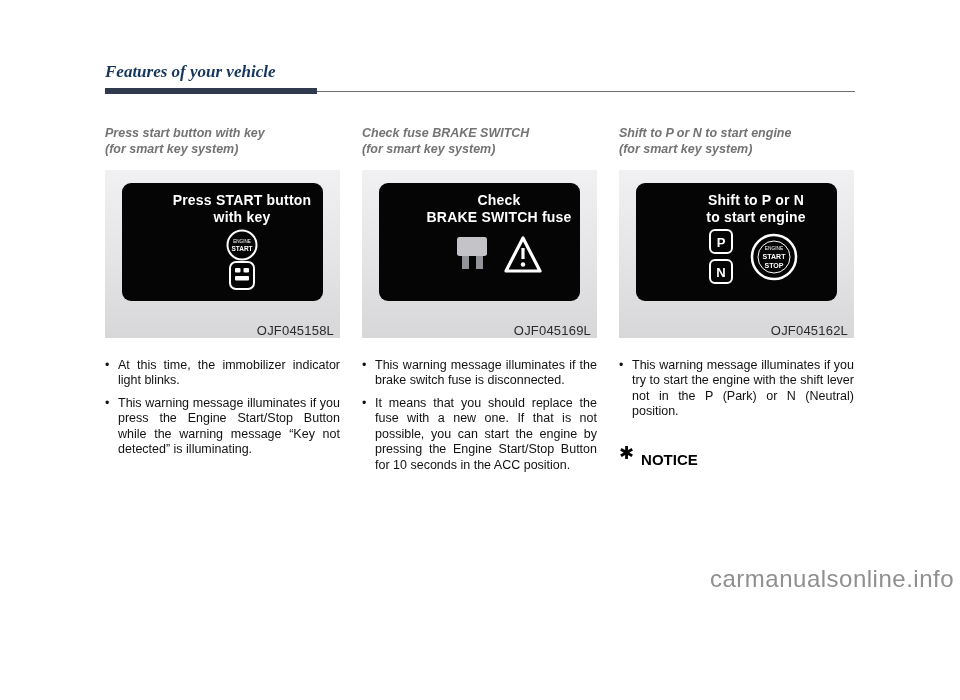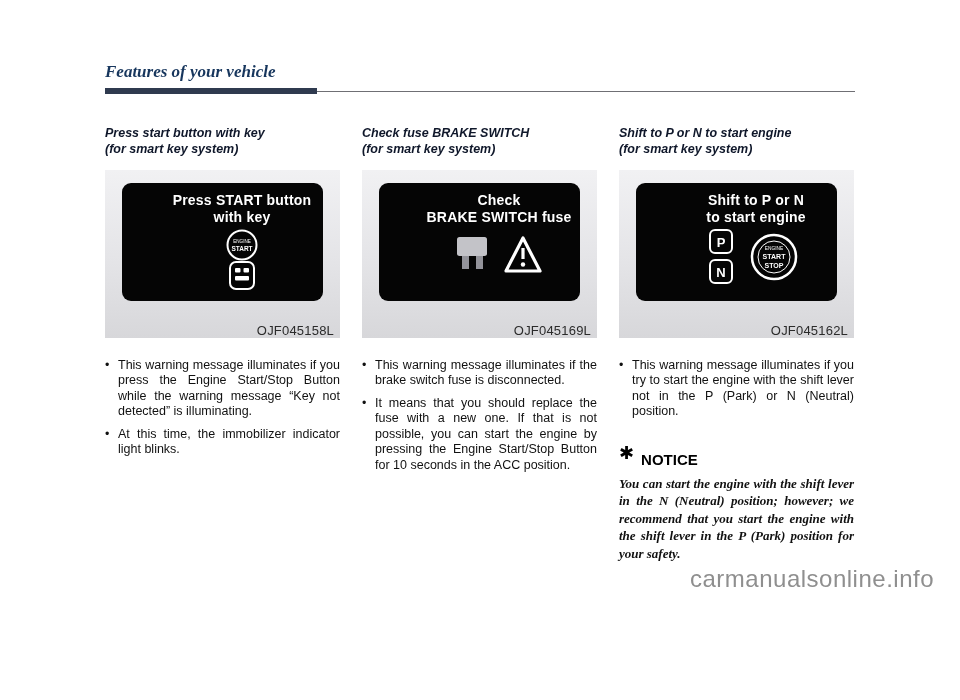--- a/index.html
+++ b/index.html
@@ -16,21 +16,21 @@
   }
   .header-rule { position:relative; height:8px; }
   .rule-thin  { position:absolute; left:0; right:0; top:4px; height:1px; background:#6f6f74; }
   .rule-thick { position:absolute; left:0; top:1px; width:212px; height:6px; background:#2f3a4f; }
 
   
   .cols { display:flex; gap:22px; margin-top:30px; }
   .col { width:235px; flex:0 0 235px; }
   .col-title {
     font-size:12.5px; font-weight:bold; font-style:italic; line-height:1.3;
-    margin:0 0 12px 0; color:#0f172a;
+    margin:0 0 12px 0; color:#737373;
   }
 
   
   .img-box {
     position:relative; height:168px;
     background:linear-gradient(180deg,#f1f1f3 0%, #e4e4e7 55%, #d7d7da 100%);
   }
   .screen {
     position:absolute; left:17px; right:17px; top:13px; bottom:37px;
     background:#050505; border-radius:9px;
@@ -61,21 +61,21 @@
     margin-top:7px; font-family:"Liberation Serif", serif; font-weight:bold; font-style:italic;
     font-size:13px; line-height:1.35; text-align:justify;
   }
 
   
   .footer-line { position:absolute; left:105px; width:750px; top:622px; border-top:1px dashed #8a8a8a; }
   .footer-vline { position:absolute; left:118px; top:613px; height:53px; border-left:1px dotted #8a8a8a; }
   .chapter-num { position:absolute; left:103px; top:626px; font-size:13px; color:#222; }
   .page-num    { position:absolute; left:124px; top:606px; font-size:13px; color:#222;margin-left:44px; }
   .watermark {
-    position:absolute; right:26px; bottom:6px; font-size:24px; color:#8f8f8f; letter-spacing:.5px;
+    position:absolute; right:6px; bottom:6px; font-size:24px; color:#8f8f8f; letter-spacing:.5px;
   }
 </style>
 </head>
 <body>
 
 <div class="page">
   <div class="content">
 
     <h1 class="doc-header">Features of your vehicle</h1>
     <div class="header-rule">
@@ -102,22 +102,22 @@
                 <rect x="12" y="33" width="24" height="27" rx="6" fill="none" stroke="#fff" stroke-width="2"></rect>
                 <rect x="17" y="39" width="5.5" height="4.5" rx="1" fill="#fff"></rect>
                 <rect x="25.5" y="39" width="5.5" height="4.5" rx="1" fill="#fff"></rect>
                 <rect x="17" y="47" width="14" height="4.5" rx="1" fill="#fff"></rect>
               </g>
             </svg>
           </div>
           <div class="img-code">OJF045158L</div>
         </div>
         <div class="bullets">
+          <div class="bullet">At this time, the immobilizer indicator light blinks.</div>
           <div class="bullet">This warning message illuminates if you press the Engine Start/Stop Button while the warning message “Key not detected” is illuminating.</div>
-          <div class="bullet">At this time, the immobilizer indicator light blinks.</div>
         </div>
       </div>
 
       <div class="col">
         <h3 class="col-title">
           <span>Check fuse BRAKE SWITCH</span><br>
           <span>(for smart key system)</span>
         </h3>
         <div class="img-box">
           <div class="screen">
@@ -173,21 +173,20 @@
           </div>
           <div class="img-code">OJF045162L</div>
         </div>
         <div class="bullets">
           <div class="bullet">This warning message illuminates if you try to start the engine with the shift lever not in the P (Park) or N (Neutral) position.</div>
         </div>
         <div class="notice-head">
           <span class="notice-star">✱</span>
           <span class="notice-title">NOTICE</span>
         </div>
-        <div class="notice-body">You can start the engine with the shift lever in the N (Neutral) position; however; we recommend that you start the engine with the shift lever in the P (Park) position for your safety.</div>
       </div>
 
     </div>
   </div>
 
   <div class="footer-line"></div>
   <div class="footer-vline"></div>
   <div class="chapter-num">4</div>
   <div class="page-num">80</div>
   <div class="watermark">carmanualsonline.info</div>

